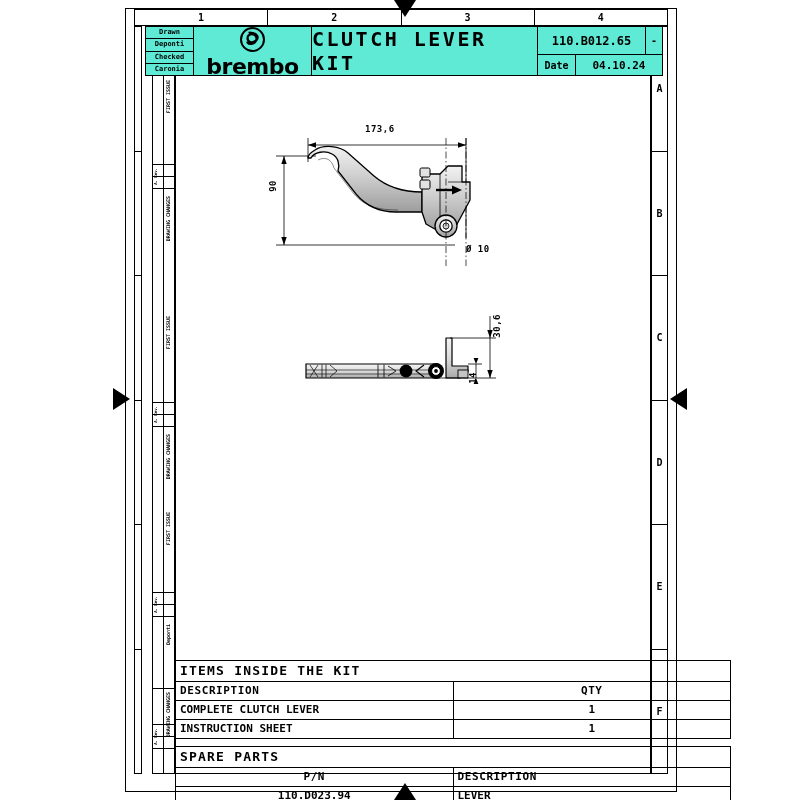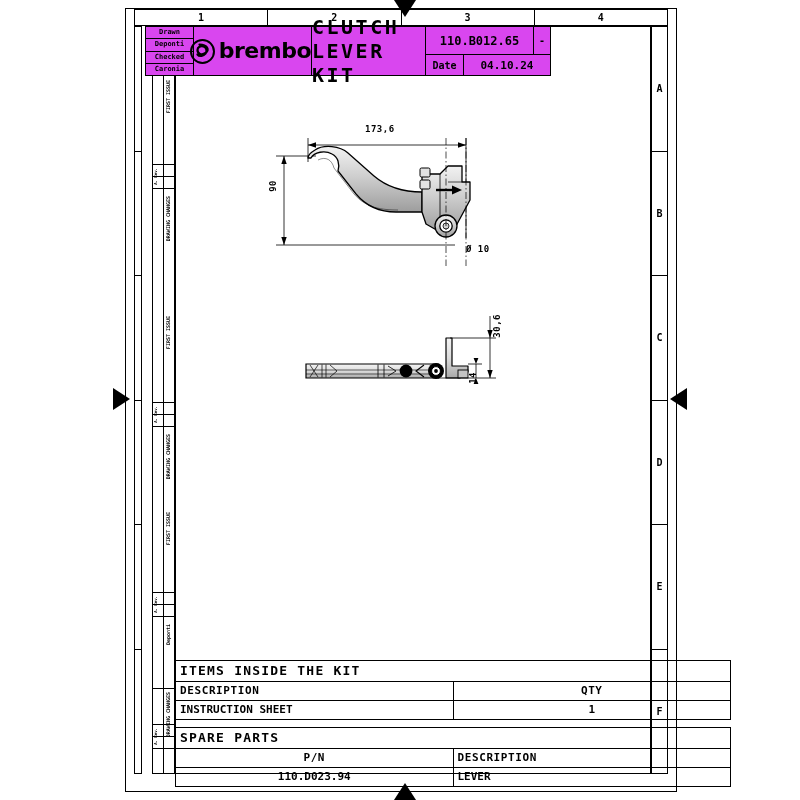--- a/index.html
+++ b/index.html
@@ -47,32 +47,32 @@
            border-left:11px solid transparent;border-right:11px solid transparent;
            border-bottom:17px solid #000;}
   .tri-left{left:113px;top:388px;
             border-top:11px solid transparent;border-bottom:11px solid transparent;
             border-left:17px solid #000;}
   .tri-right{left:670px;top:388px;
              border-top:11px solid transparent;border-bottom:11px solid transparent;
              border-right:17px solid #000;}
 
   
-  .titleblock{position:absolute;left:145px;top:26px;width:406px;height:50px;
-              border:1.6px solid #000;box-sizing:border-box;background:#d946ef;
+  .titleblock{position:absolute;left:145px;top:26px;width:518px;height:50px;
+              border:1.6px solid #000;box-sizing:border-box;background:#5eead4;
               display:flex;}
   .tb-names{width:48px;border-right:1.6px solid #000;box-sizing:border-box;
             display:flex;flex-direction:column;}
   .tb-names .r{flex:1;border-bottom:1px solid #000;box-sizing:border-box;
                display:flex;align-items:center;justify-content:center;
                font-size:7px;font-weight:bold;line-height:1;}
   .tb-names .r:last-child{border-bottom:none;}
 
   .tb-logo{width:118px;border-right:1.6px solid #000;box-sizing:border-box;
-           display:flex;align-items:center;justify-content:flex-end;gap:4px;}
+           display:flex;align-items:center;justify-content:space-between;gap:4px;flex-direction:column;}
   .logo-mark{width:25px;height:25px;flex:0 0 auto;}
   .logo-word{font-family:"DejaVu Sans","Liberation Sans",sans-serif;
              font-size:22px;font-weight:bold;letter-spacing:-0.5px;line-height:1;}
 
   .tb-title{flex:1;border-right:1.6px solid #000;box-sizing:border-box;
             display:flex;align-items:center;justify-content:center;
             font-size:20px;font-weight:bold;letter-spacing:2.5px;}
 
   .tb-code{width:124px;display:flex;flex-direction:column;box-sizing:border-box;}
   .tb-code-top{height:28px;display:flex;border-bottom:1.6px solid #000;box-sizing:border-box;}
@@ -359,20 +359,24 @@
     <table class="tbl">
       <tbody>
           <tr class="hdr-band">
         <td colspan="2">ITEMS INSIDE THE KIT</td>
       </tr>
       <tr class="colhdr">
         <td style="width:386px;">DESCRIPTION</td>
         <td class="ctr">QTY</td>
       </tr>
       <tr>
+        <td>COMPLETE CLUTCH LEVER</td>
+        <td class="ctr">1</td>
+      </tr>
+      <tr>
         <td>INSTRUCTION SHEET</td>
         <td class="ctr">1</td>
       </tr>
     </tbody>
       </table>
 
     <table class="tbl" style="margin-top:7px;">
       <tbody>
           <tr class="hdr-band">
         <td colspan="2">SPARE PARTS</td>

